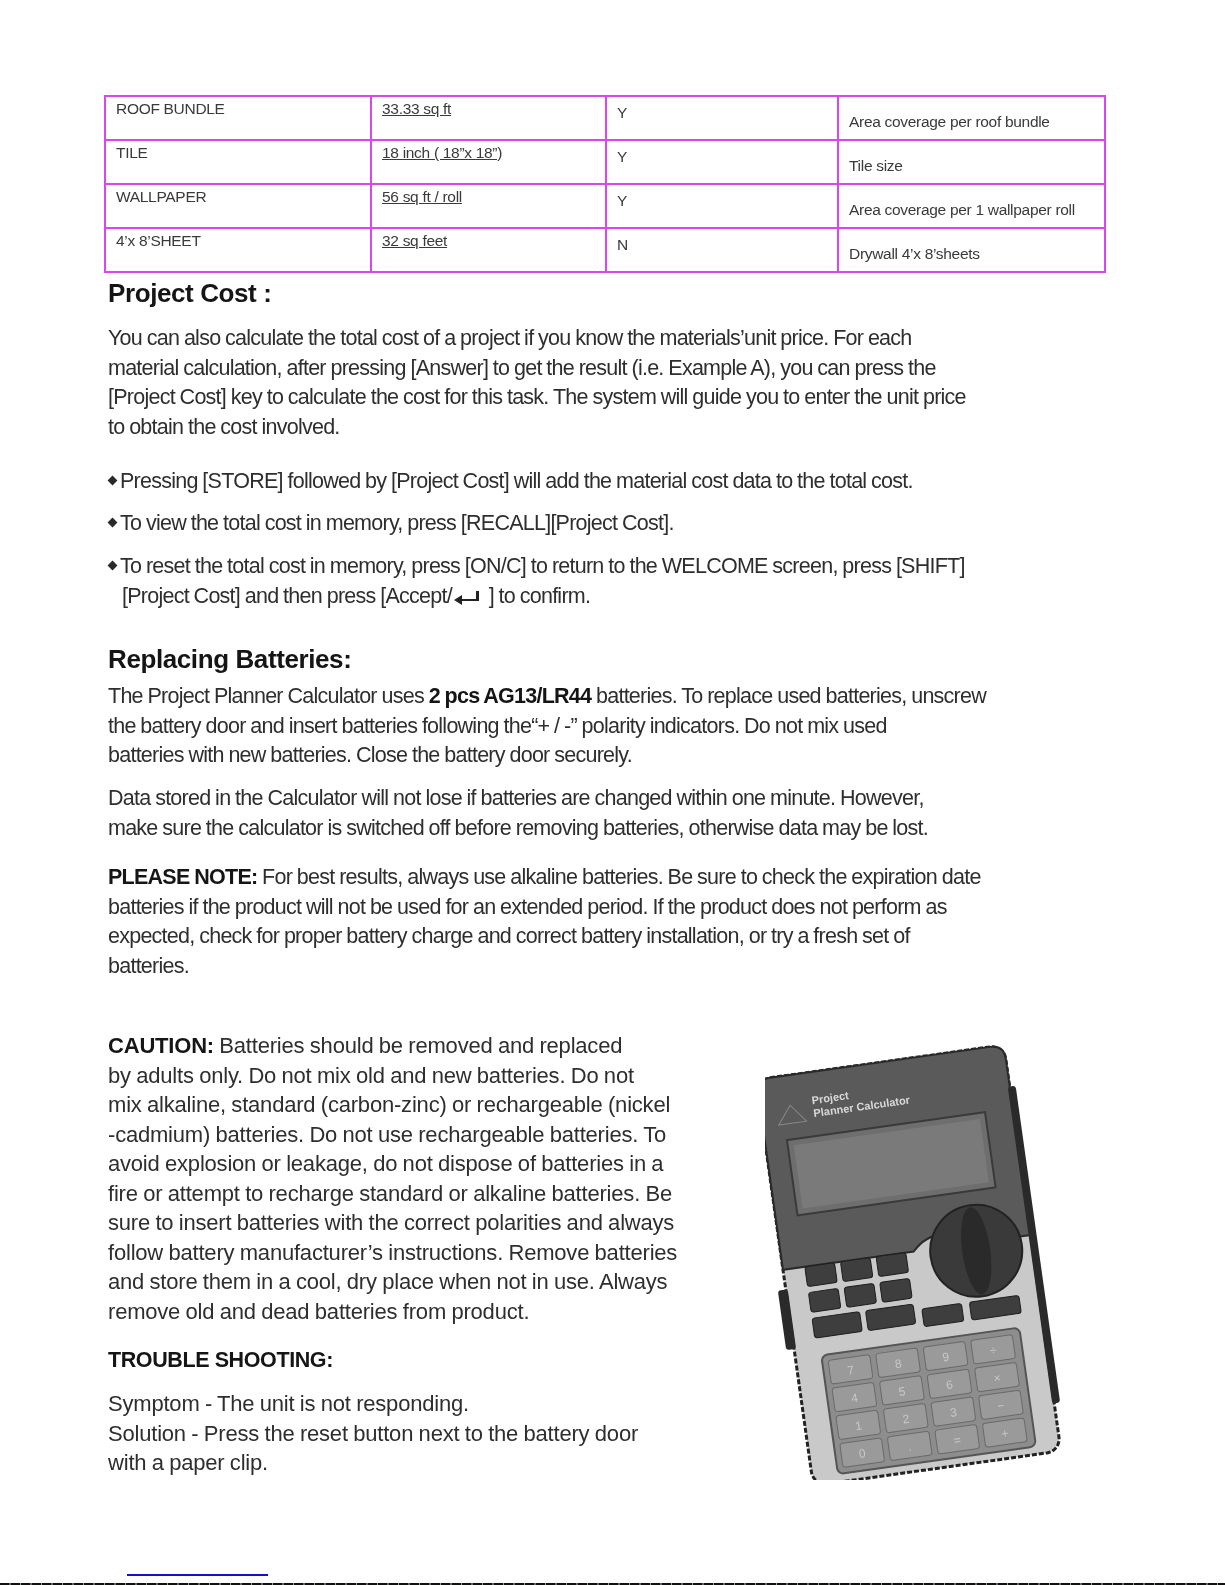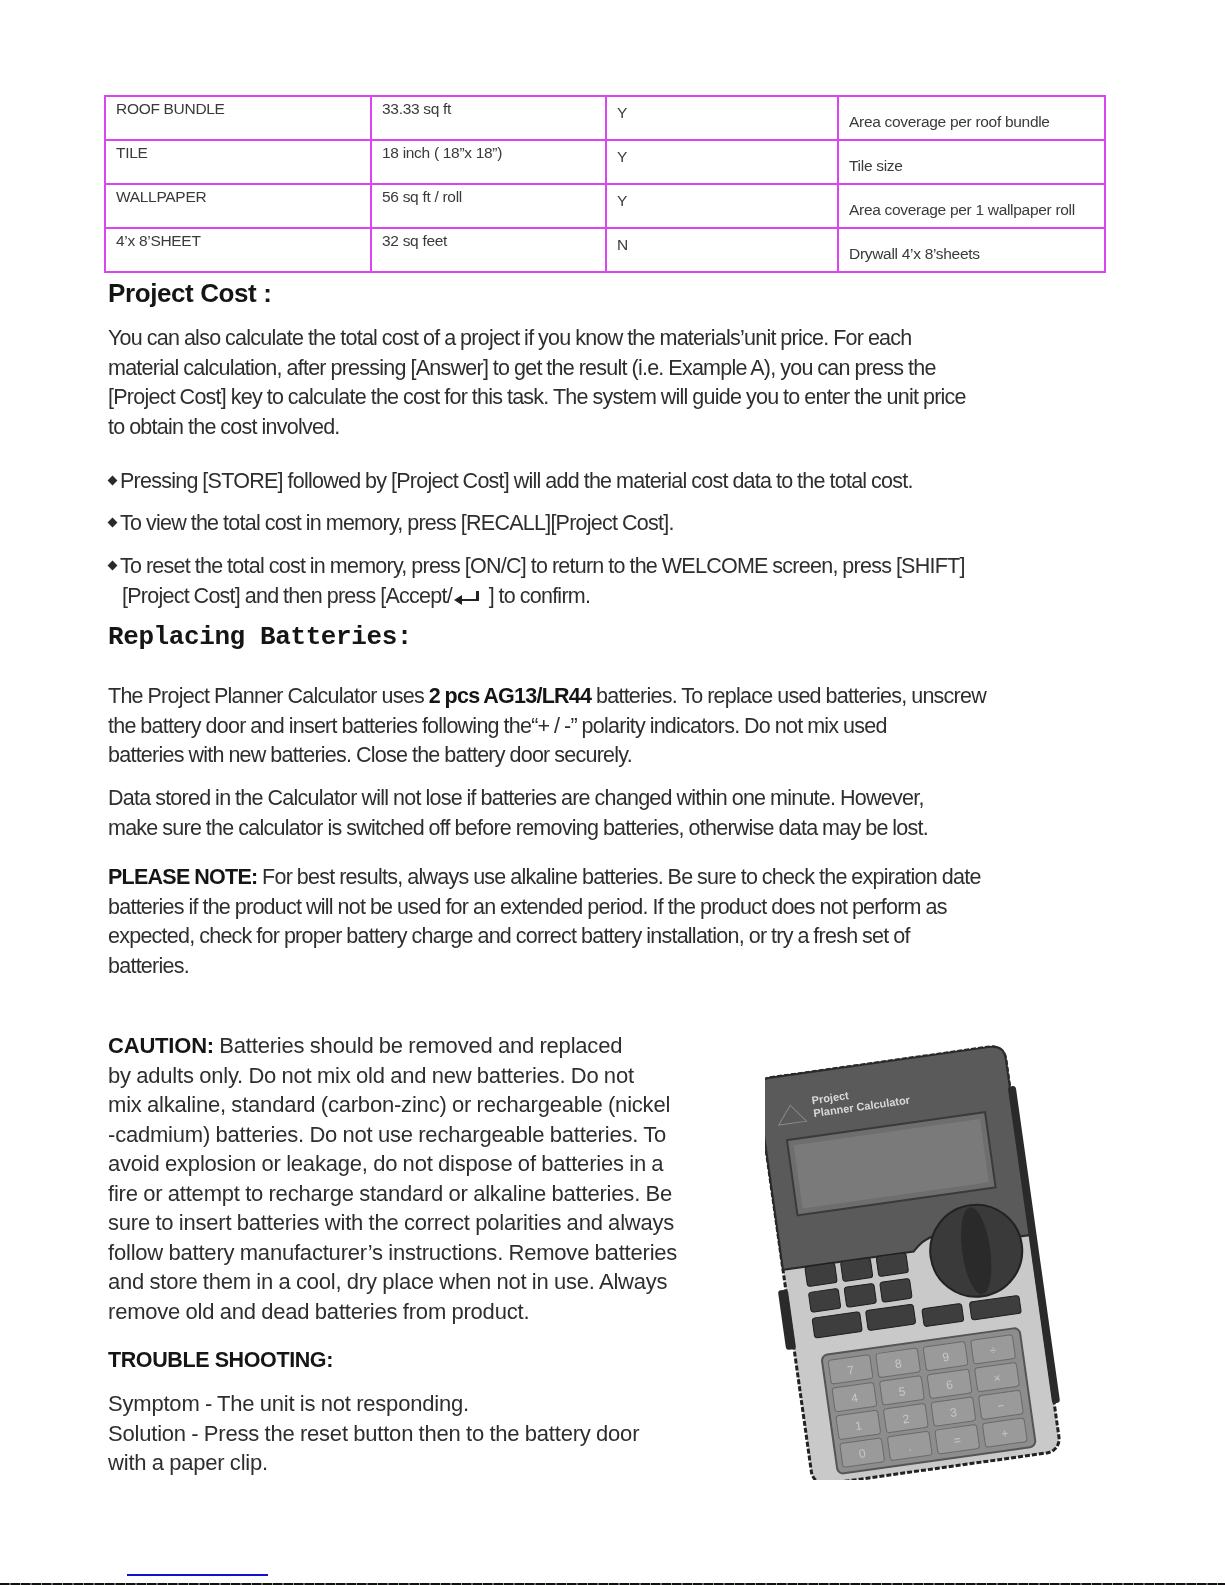--- a/index.html
+++ b/index.html
@@ -6,21 +6,21 @@
   body { width: 1225px; height: 1585px; position: relative; overflow: hidden;
          font-family: "Liberation Sans", sans-serif; color: #2a2a2a; }
 
   .spec-table { position: absolute; left: 104px; top: 95px; width: 1002px;
                 border-collapse: collapse; table-layout: fixed; }
   .spec-table td { border: 2px solid #d946ef; height: 26px; padding: 0 0 0 10px;
                    font-size: 15.5px; color: #3a3a3a; vertical-align: top;
                    padding-top: 3px; white-space: nowrap; overflow: hidden;
                    letter-spacing: -0.3px; }
   .spec-table td.c1 { width: 254px; }
-  .spec-table td.c2 { width: 223px; }
+  .spec-table td.c2 { width: 223px; text-decoration: underline; }
   .spec-table td.c3 { width: 220px; padding-top: 7px; }
   .spec-table td.c4 { padding-top: 16px; }
 
   .h { position: absolute; left: 108px; font-weight: bold; color: #151515;
        font-size: 26px; letter-spacing: -0.4px; margin: 0; }
   .h-small { font-size: 21.5px; letter-spacing: -0.4px; }
 
   .p { position: absolute; left: 108px; margin: 0; font-size: 21.5px;
        line-height: 29.5px; color: #2e2e2e; letter-spacing: -0.75px;
        word-spacing: -0.5px; }
@@ -96,21 +96,21 @@
 
 <p class="p" style="top:509px;">
   <span class="line"><span class="bullet-dot"></span><span>To view the total cost in memory, press [RECALL][Project Cost].</span></span>
 </p>
 
 <p class="p" style="top:552px;">
   <span class="line"><span class="bullet-dot"></span><span>To reset the total cost in memory, press [ON/C] to return to the WELCOME screen, press [SHIFT]</span></span>
   <span class="line indent"><span>[Project  Cost] and then press [Accept/</span><span class="enter-icon"><span class="arr"></span></span><span> ] to confirm.</span></span>
 </p>
 
-<h2 class="h" style="top:622px;font-family:Liberation Mono, monospace;">Replacing Batteries:</h2>
+<h2 class="h" style="top:644px;">Replacing Batteries:</h2>
 
 <p class="p" style="top:682px;">
   <span class="line"><span>The Project Planner Calculator uses </span><b>2 pcs AG13/LR44</b><span> batteries. To replace used batteries, unscrew</span></span>
   <span class="line">the battery door and insert batteries following the“+ / -” polarity indicators. Do not mix used</span>
   <span class="line">batteries with new batteries. Close the battery door securely.</span>
 </p>
 
 <p class="p" style="top:784px;">
   <span class="line">Data stored in the Calculator will not lose if batteries are changed within one minute. However,</span>
   <span class="line">make sure the calculator is switched off before removing batteries, otherwise data may be lost.</span>
@@ -133,21 +133,21 @@
   <span class="line">sure to insert batteries with the correct polarities and always</span>
   <span class="line">follow battery manufacturer’s instructions. Remove batteries</span>
   <span class="line">and store them in a cool, dry place when not in use. Always</span>
   <span class="line">remove old and dead batteries from product.</span>
 </p>
 
 <h3 class="h h-small" style="top:1348px;">TROUBLE SHOOTING:</h3>
 
 <p class="p caution" style="top:1389px;">
   <span class="line">Symptom - The unit is not responding.</span>
-  <span class="line">Solution - Press the reset button then to the battery door</span>
+  <span class="line">Solution - Press the reset button next to the battery door</span>
   <span class="line">with a paper clip.</span>
 </p>
 
 <div class="calc">
   <svg width="320" height="440" viewBox="0 0 320 440">
     <g transform="rotate(-8 160 220)">
 
       <rect x="18" y="18" width="250" height="410" rx="14" fill="#c9c9c9" stroke="#222" stroke-width="3" stroke-dasharray="5 2"></rect>
 
       <path d="M18 32 Q18 18 32 18 L254 18 Q268 18 268 32 L268 210 L200 210 Q175 185 150 210 L18 210 Z" fill="#5a5a5a" stroke="#2a2a2a" stroke-width="2"></path>

